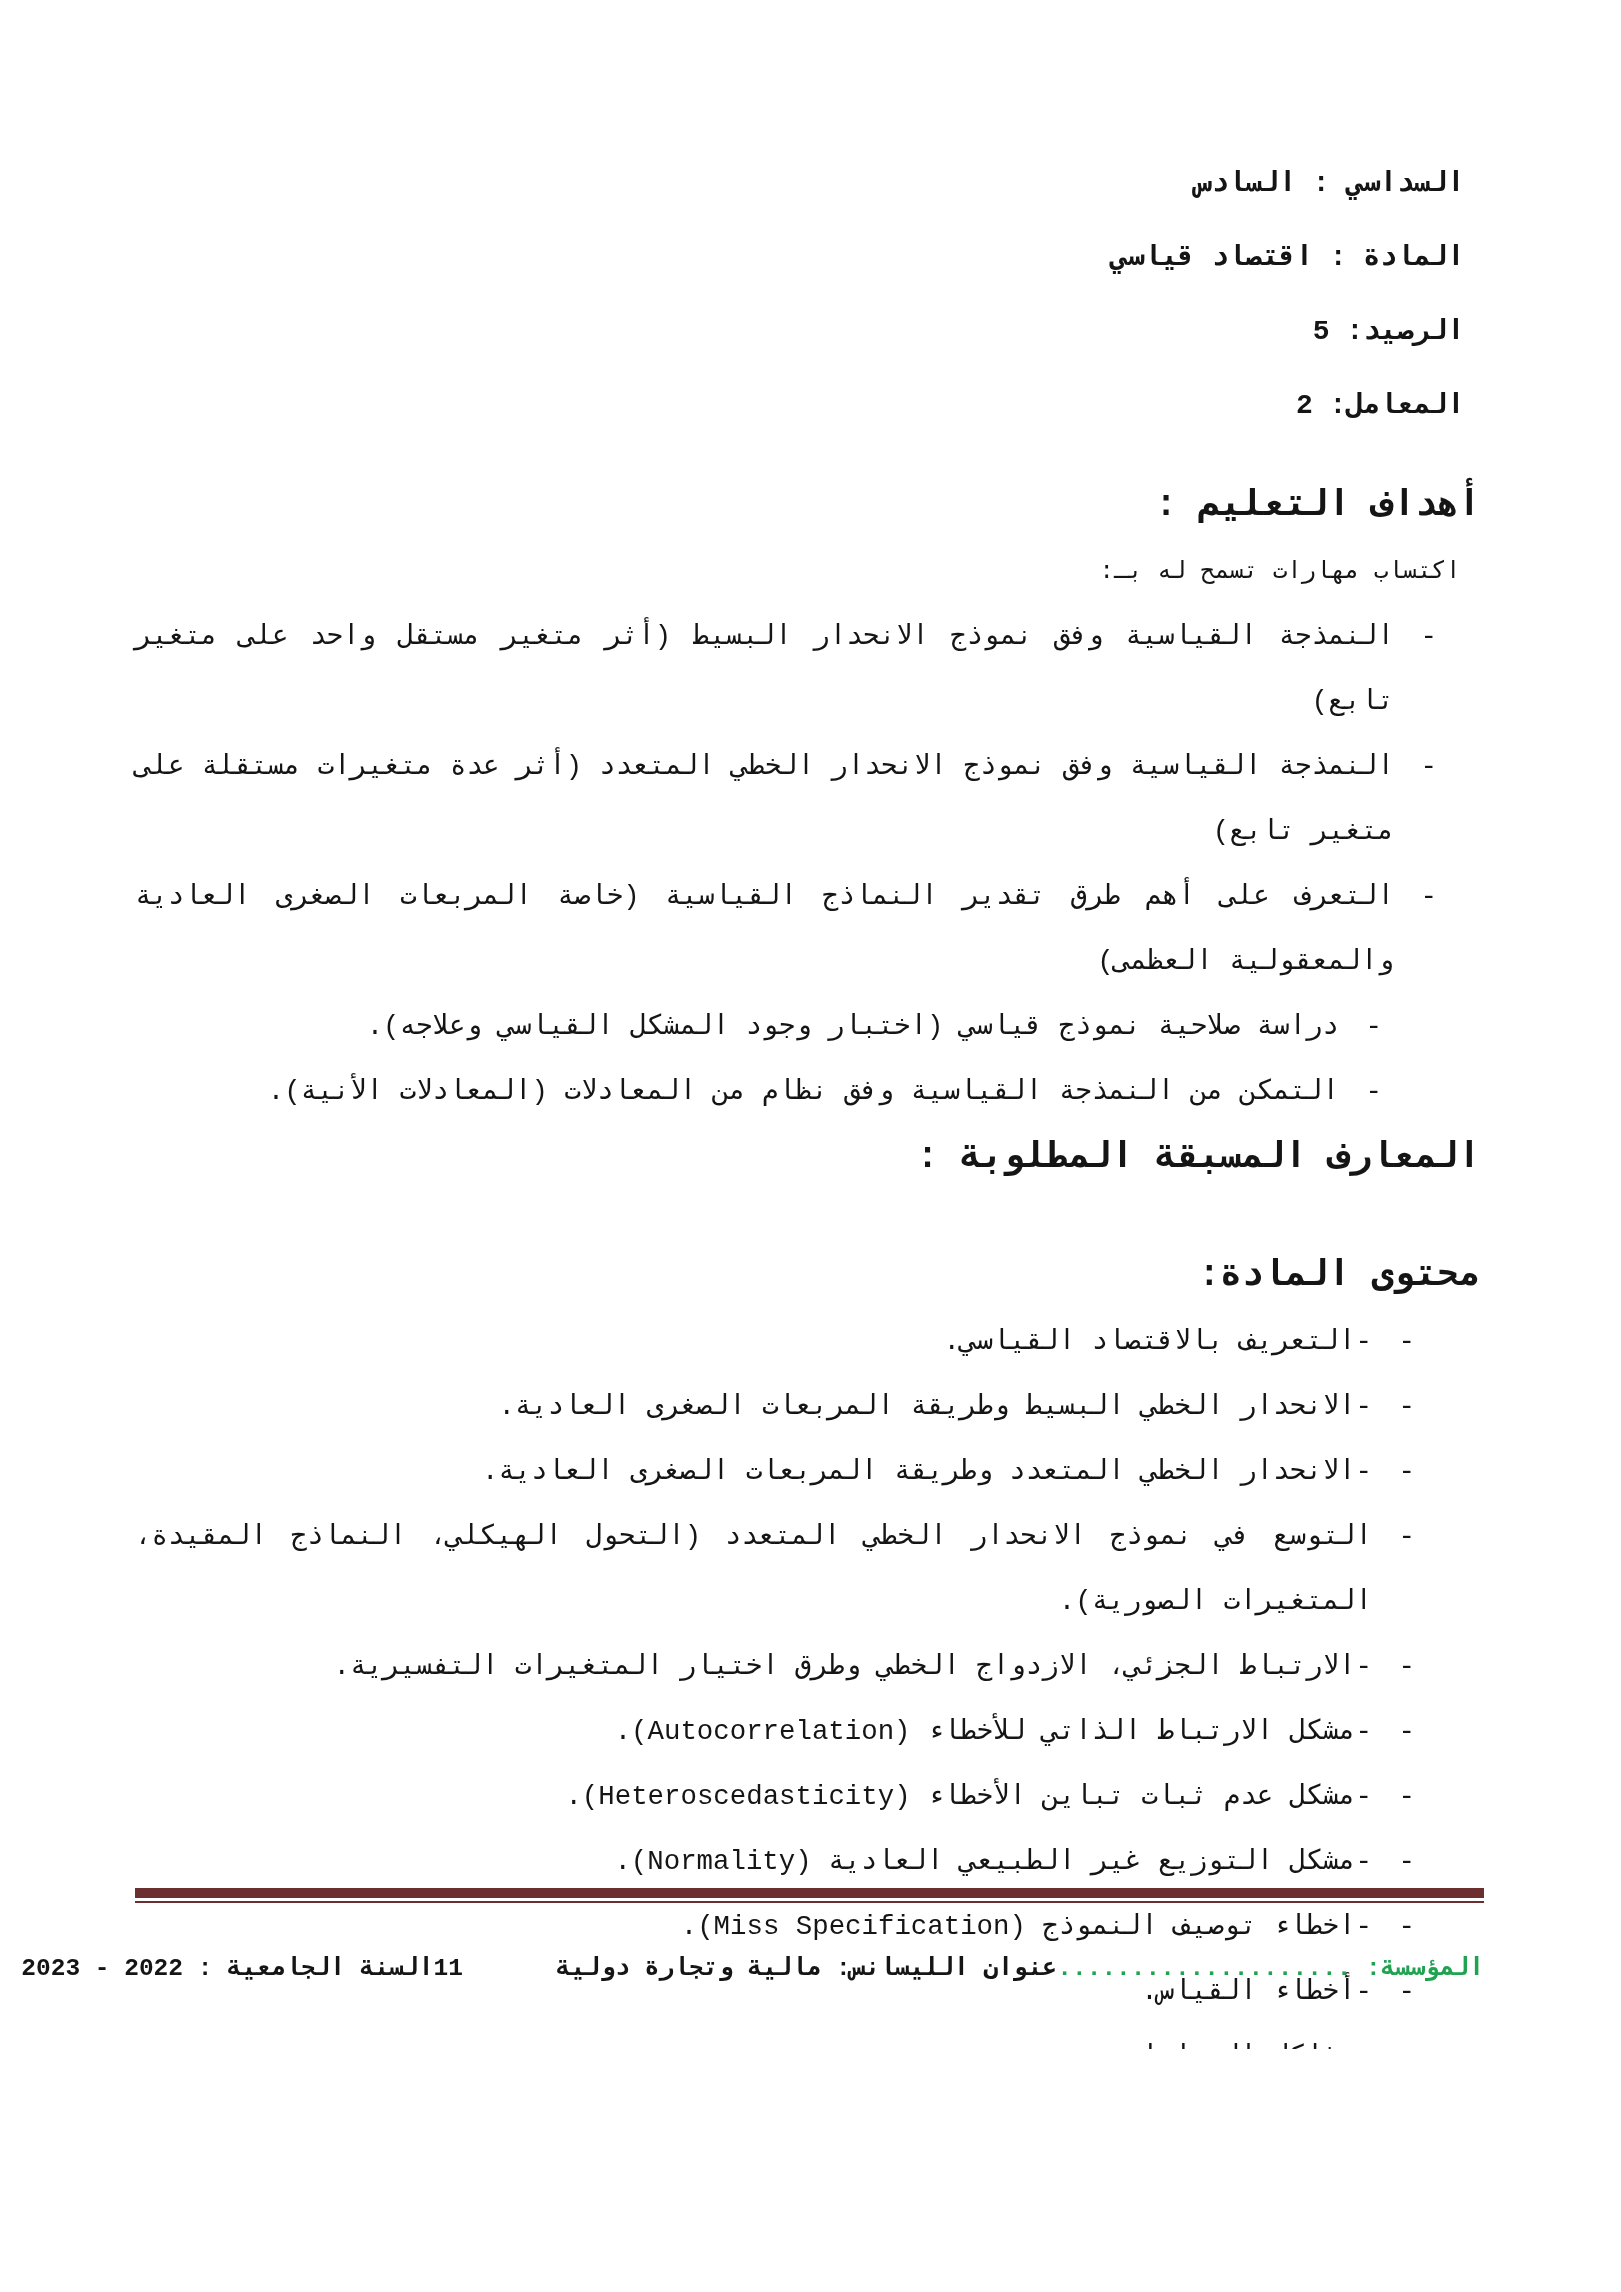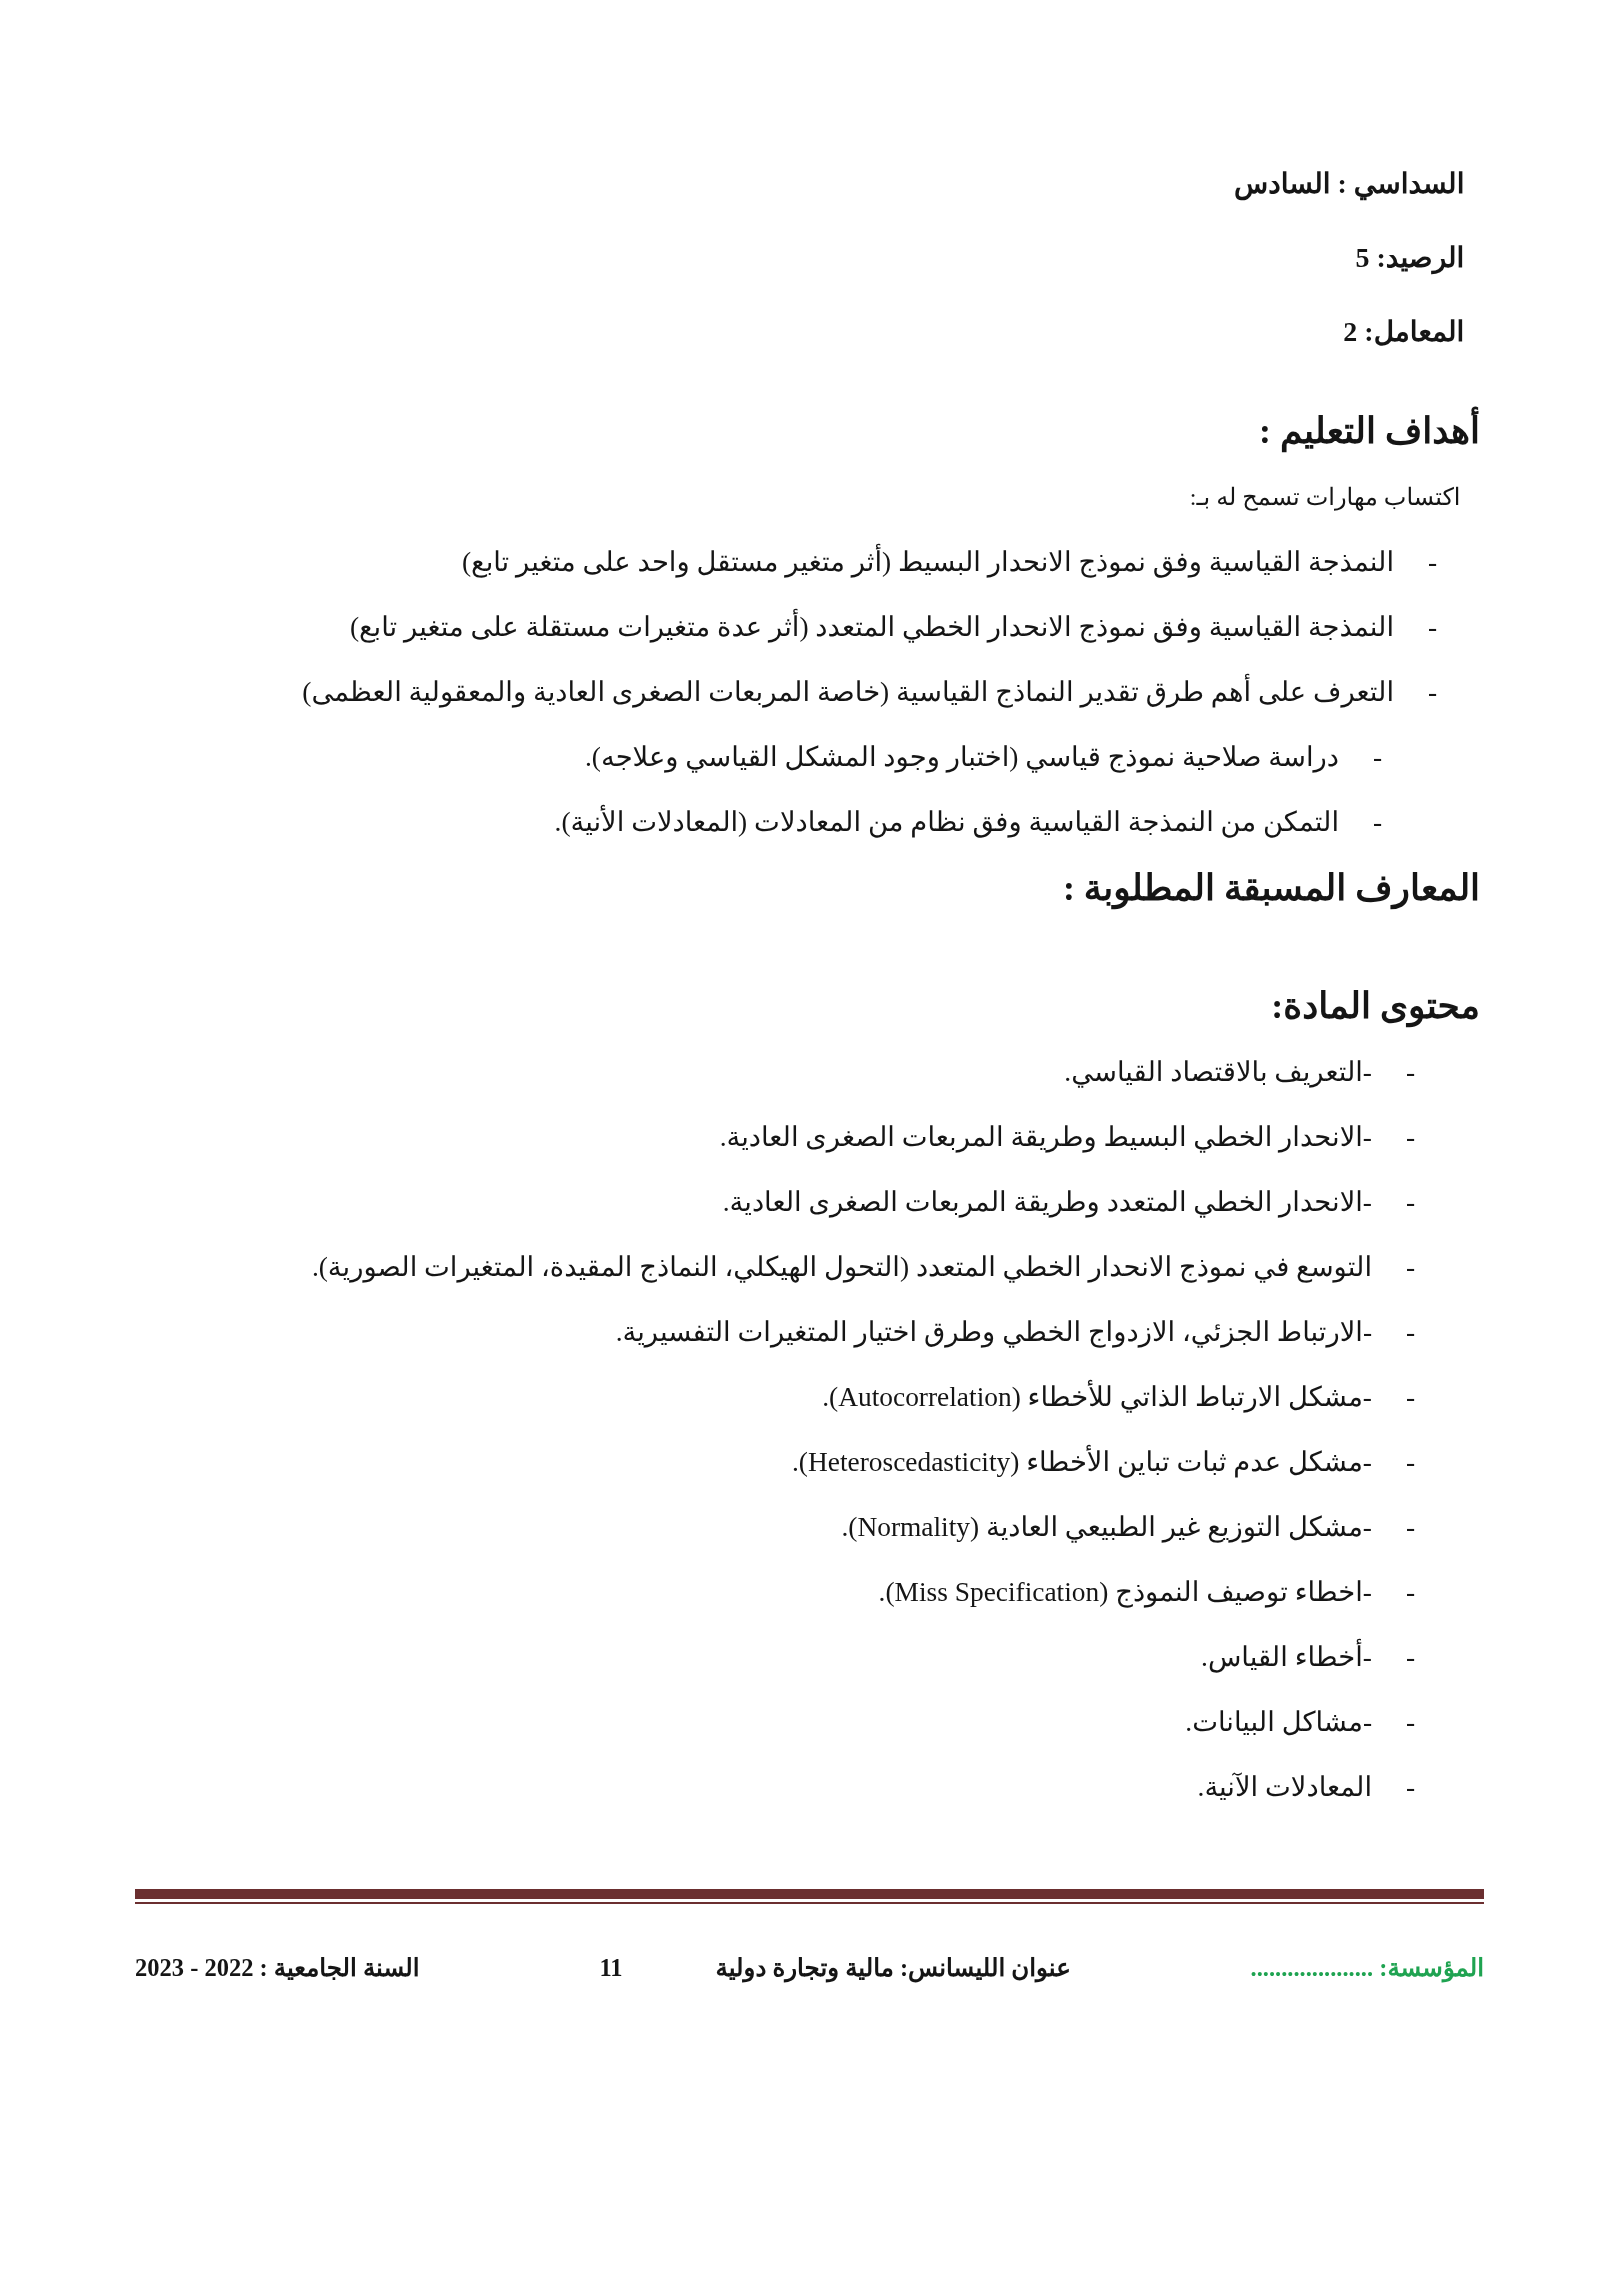--- a/index.html
+++ b/index.html
@@ -6,21 +6,21 @@
     margin: 0;
     padding: 0;
     background: #ffffff;
   }
   .page {
     position: relative;
     width: 1621px;
     height: 2049px;
     background: #ffffff;
     direction: rtl;
-    font-family: Liberation Serif, serif;
+    font-family: Liberation Mono, monospace;
     color: #151515;
     overflow: hidden;
   }
   .content {
     padding: 147px 135px 0 135px;
   }
   .meta-block p {
     margin: 0;
     padding: 0 21.6px 0 0;
     font-size: 28px;
@@ -101,20 +101,21 @@
   }
 </style>
 </head>
 <body>
 
 <div class="page">
   <div class="content">
 
     <div class="meta-block">
       <p>السداسي : السادس</p>
+      <p>المادة : اقتصاد قياسي</p>
       <p>الرصيد: 5</p>
       <p>المعامل: 2</p>
     </div>
 
     <div class="spacer-sm"></div>
 
     <h2 class="section-heading">أهداف التعليم :</h2>
     <p class="body-line">اكتساب مهارات تسمح له بـ:</p>
 
     <ul class="doc-list goals">

